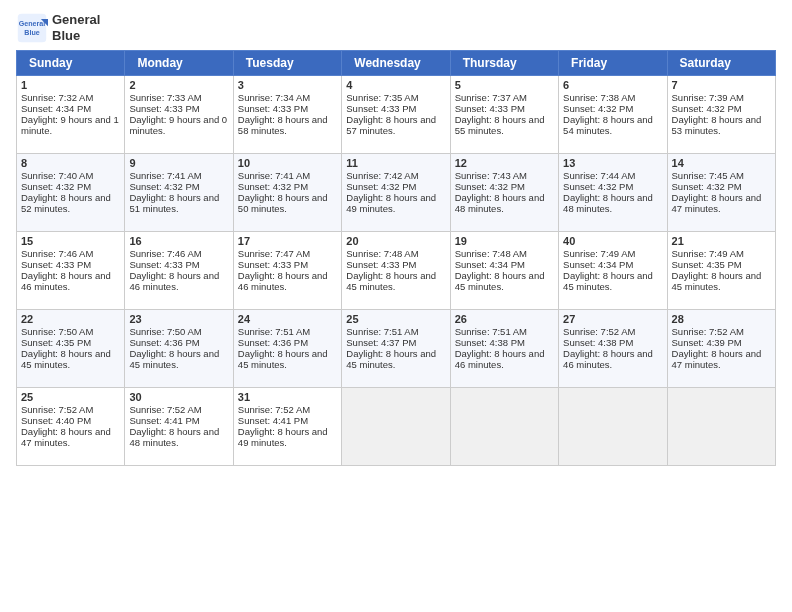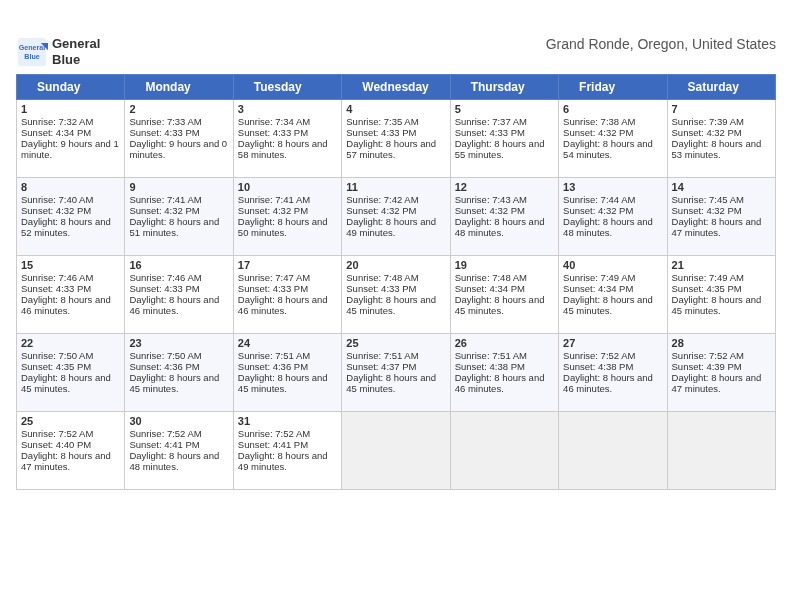--- a/index.html
+++ b/index.html
@@ -6,21 +6,20 @@
     body {
       font-family: Arial, sans-serif;
       background: #fff;
       width: 792px;
       height: 612px;
       overflow: hidden;
     }
     .container {
       width: 792px;
       padding: 12px 16px 8px 16px;
-      margin-top: 24px;
     }
     .header-row {
       display: flex;
       justify-content: space-between;
       align-items: flex-start;
       margin-bottom: 6px;
     }
     .logo {
       display: flex;
       align-items: center;
@@ -52,21 +51,21 @@
     table {
       width: 100%;
       border-collapse: collapse;
       table-layout: fixed;
     }
     th {
       background-color: #3b6abf;
       color: #fff;
       font-size: 12px;
       font-weight: bold;
-      padding: 5px 20px;
+      padding: 5px 12px;
       text-align: left;
       border: 1px solid #5580cc;
     }
     td {
       border: 1px solid #ccc;
       vertical-align: top;
       padding: 3px 4px;
       font-size: 9.5px;
       color: #333;
       height: 78px;
@@ -99,21 +98,20 @@
         <text x="18" y="16" text-anchor="middle" font-size="8" font-weight="bold" fill="#3b6abf">General</text>
         <text x="18" y="26" text-anchor="middle" font-size="8" font-weight="bold" fill="#3b6abf">Blue</text>
         <polygon points="28,8 36,8 36,16" fill="#3b6abf"></polygon>
       </svg>
       <div class="logo-text">
         <div>General</div>
         <div>Blue</div>
       </div>
     </div>
     <div class="title-block">
-      <div class="location">Grand Ronde, Oregon, United States</div>
     </div>
   </div>
 
   <table>
     <thead>
       <tr id="header-row">
           <th>Sunday</th>
           <th>Monday</th>
           <th>Tuesday</th>
           <th>Wednesday</th>

